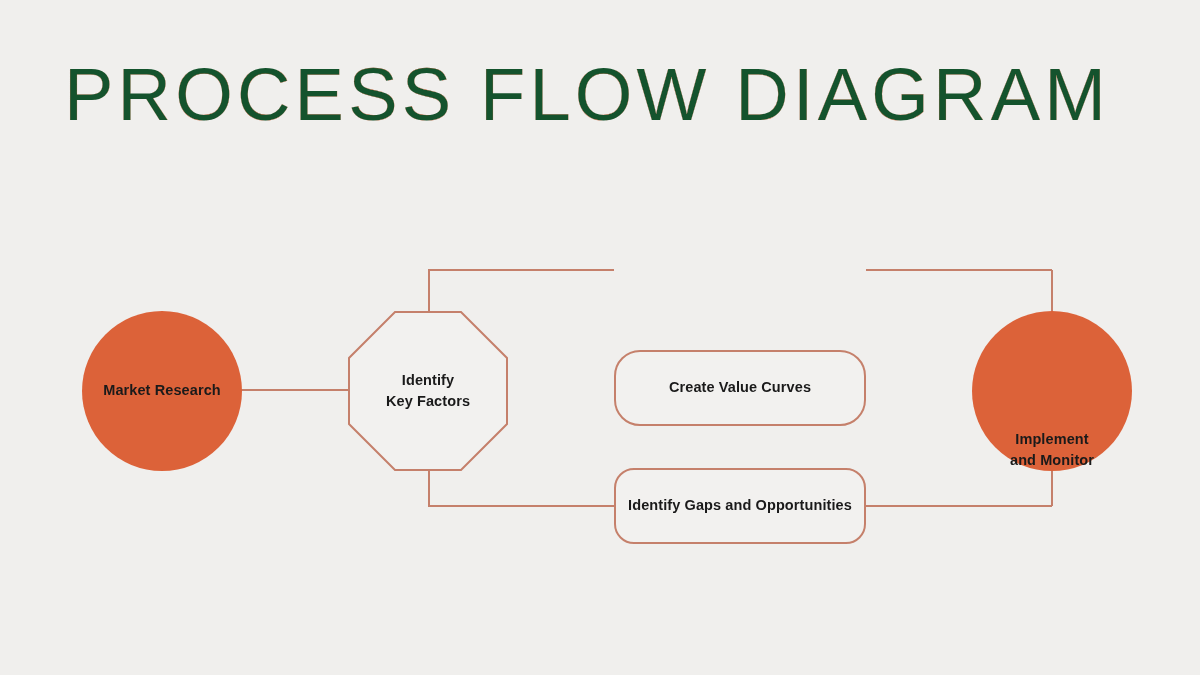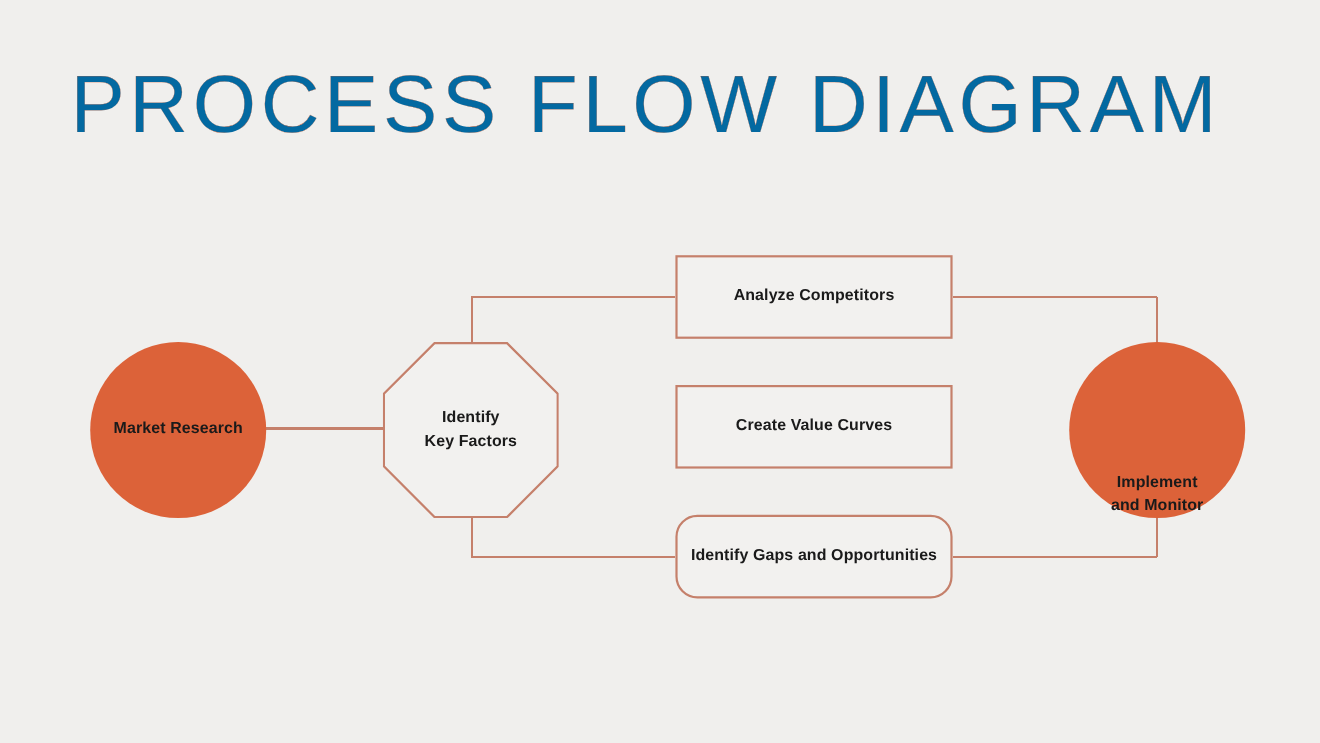--- a/index.html
+++ b/index.html
@@ -23,21 +23,21 @@
 
   
   #slide-title {
     position: absolute;
     left: 64px;
     top: 58px;
     font-family: "Liberation Sans", sans-serif;
     font-size: 74px;
     font-weight: 300;
     letter-spacing: 4.2px;
-    color: #0369a1;
+    color: #14532d;
     white-space: nowrap;
     line-height: 1;
     -webkit-text-stroke: 0.2px #D0643C;
   }
 
   
   #connectors {
     position: absolute;
     left: 0;
     top: 0;
@@ -100,21 +100,21 @@
   .octagon-node .node-label {
     position: relative;
     z-index: 2;
   }
 
   .rect-node {
     background: #F2F1EF;
     border: 2px solid #C5806B;
   }
   #node-analyze-competitors { left: 614px; top: 232px; width: 252px; height: 76px; }
-  #node-create-value-curves { left: 614px; top: 350px; width: 252px; height: 76px; }
+  #node-create-value-curves { left: 614px; top: 350px; width: 252px; height: 76px; border-radius: 26px; }
   #node-identify-gaps { left: 614px; top: 468px; width: 252px; height: 76px; border-radius: 20px; }
 </style>
 </head>
 <body>
 
 <div id="slide">
 
   <div id="slide-title">PROCESS FLOW DIAGRAM</div>
 
   <svg id="connectors" viewBox="0 0 1200 675" width="1200" height="675">
@@ -139,23 +139,20 @@
   </div>
 
   <div class="node octagon-node" id="node-identify-key-factors">
     <svg class="octagon-shape" viewBox="0 0 160 160" width="160" height="160">
       <polygon points="47,1 113,1 159,47 159,113 113,159 47,159 1,113 1,47"></polygon>
     </svg>
     <span class="node-label">Identify
 Key Factors</span>
   </div>
 
-  <div class="node rect-node" id="node-analyze-competitors">
-    <span class="node-label">Analyze Competitors</span>
-  </div>
 
   <div class="node rect-node" id="node-create-value-curves">
     <span class="node-label">Create Value Curves</span>
   </div>
 
   <div class="node rect-node" id="node-identify-gaps">
     <span class="node-label">Identify Gaps and Opportunities</span>
   </div>
 
   <div class="node circle-node" id="node-implement-monitor">

